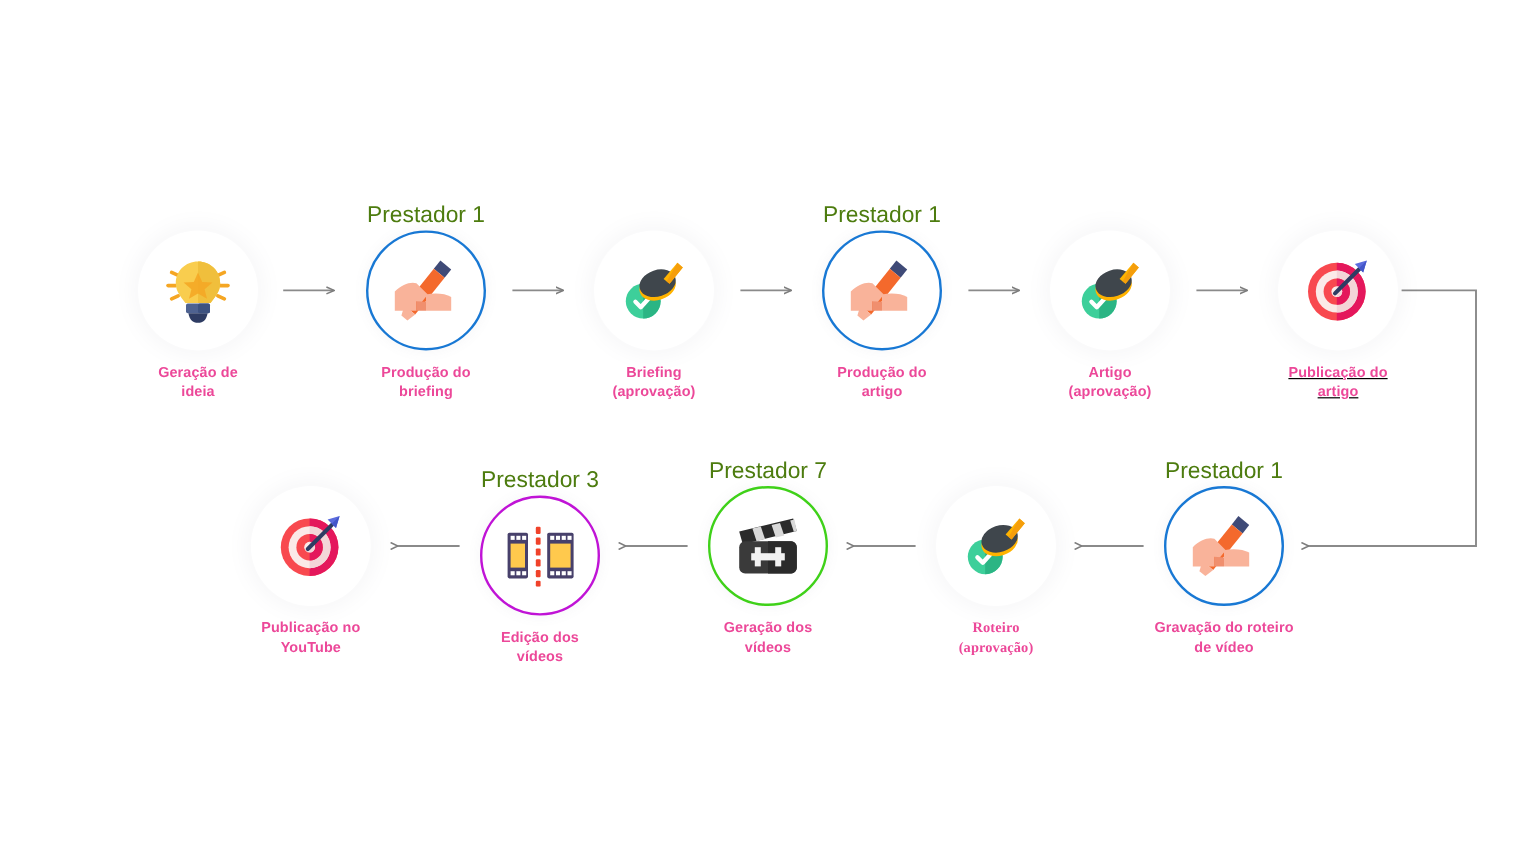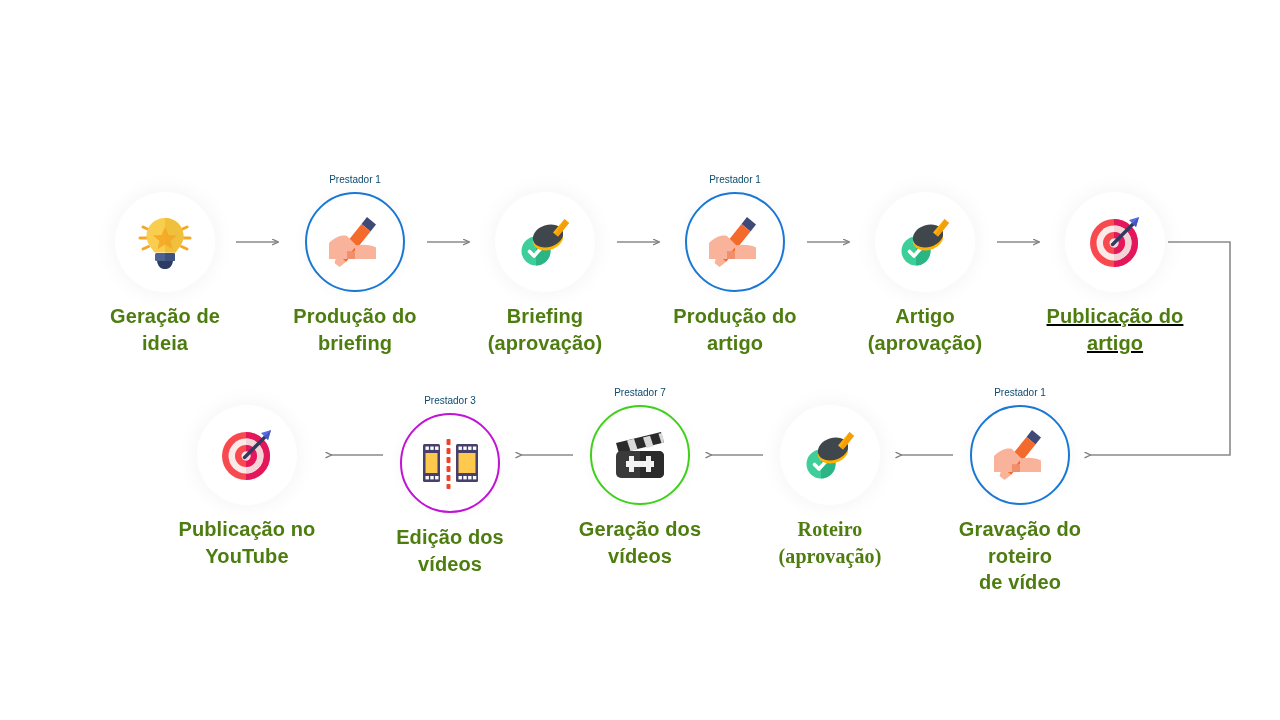--- a/index.html
+++ b/index.html
@@ -27,22 +27,22 @@
     width: 1280px;
     height: 720px;
     pointer-events: none;
   }
   .node {
     position: absolute;
     width: 190px;
     text-align: center;
   }
   .provider-tag {
-    font-size: 10px;
-    color: #0c4a6e;
+    font-size: 19px;
+    color: #4d7c0f;
     font-family: "Liberation Sans", sans-serif;
     height: 17px;
     line-height: 17px;
     margin-bottom: 4px;
     white-space: nowrap;
   }
   .provider-tag.empty { visibility: hidden; }
   .circle-wrap {
     width: 100px;
     height: 100px;
@@ -61,23 +61,23 @@
     box-shadow: 0 0 14px 6px rgba(120,120,140,0.055);
     position: relative;
   }
   .circle.ringed {
     border: 2.5px solid var(--ring, #1878d4);
     box-shadow: 0 0 10px 2px rgba(120,120,140,0.05);
   }
   .circle svg { display: block; }
   .node-label {
     margin-top: 11px;
-    font-size: 20px;
+    font-size: 12px;
     font-weight: bold;
-    color: #4d7c0f;
+    color: #ec4899;
     line-height: 1.33;
     letter-spacing: 0.1px;
   }
 </style>
 </head>
 <body>
 
 <div id="flow-canvas">
 
   <svg class="connector-layer" viewBox="0 0 1280 720" xmlns="http://www.w3.org/2000/svg">
@@ -248,21 +248,21 @@
           </svg>
         </span>
       </div>
     </div>
     <div class="node-label">
       <div>Publicação do</div>
       <div>artigo</div>
     </div>
   </div>
 
-  <div class="node" style="left:152px; top:384px;">
+  <div class="node" style="left:164px; top:384px;">
     <div class="provider-tag empty"></div>
     <div class="circle-wrap">
       <div class="circle">
         <span>
           <svg width="58" height="58" viewBox="0 0 58 58">
             <circle cx="28" cy="30" r="24" fill="#f8494f"></circle>
             <path d="M28 6 A24 24 0 0 1 28 54 Z" fill="#e4175c"></path>
             <circle cx="28" cy="30" r="17.5" fill="#fbeae8"></circle>
             <path d="M28 12.5 A17.5 17.5 0 0 1 28 47.5 Z" fill="#f3d5d8"></path>
             <circle cx="28" cy="30" r="11" fill="#f8494f"></circle>

